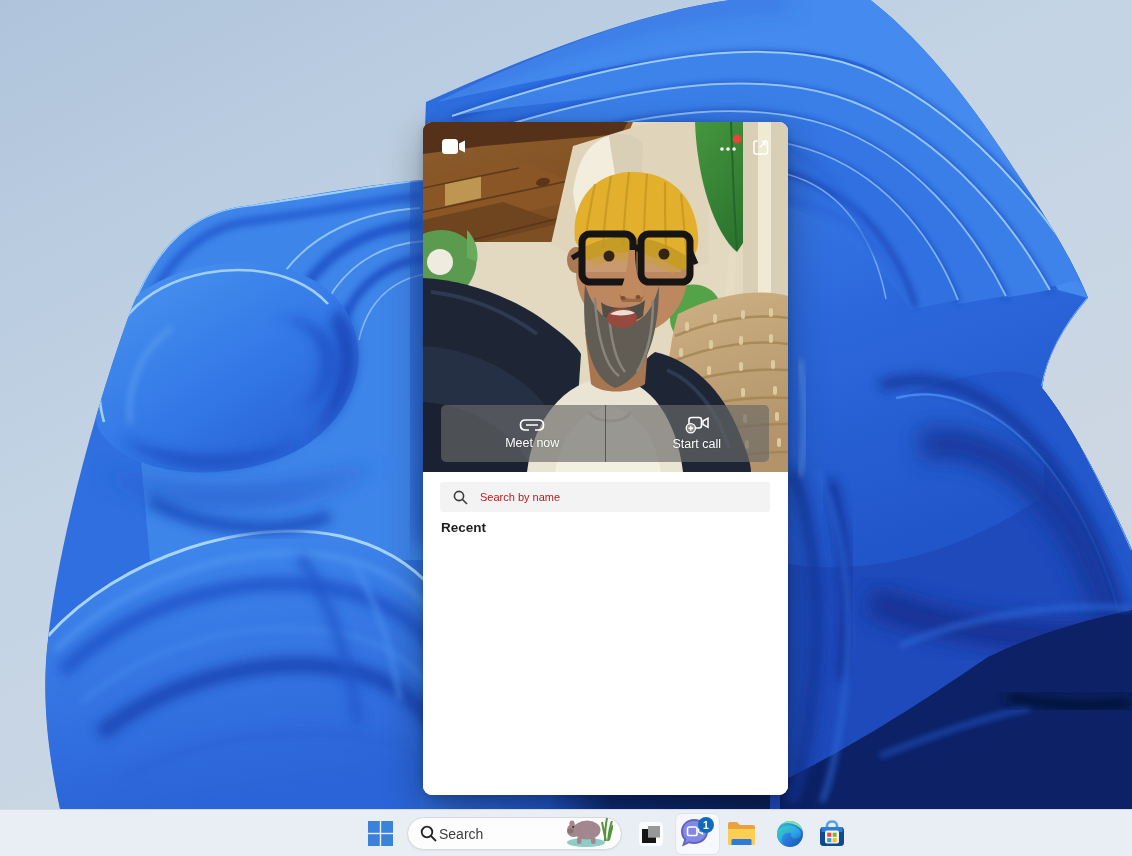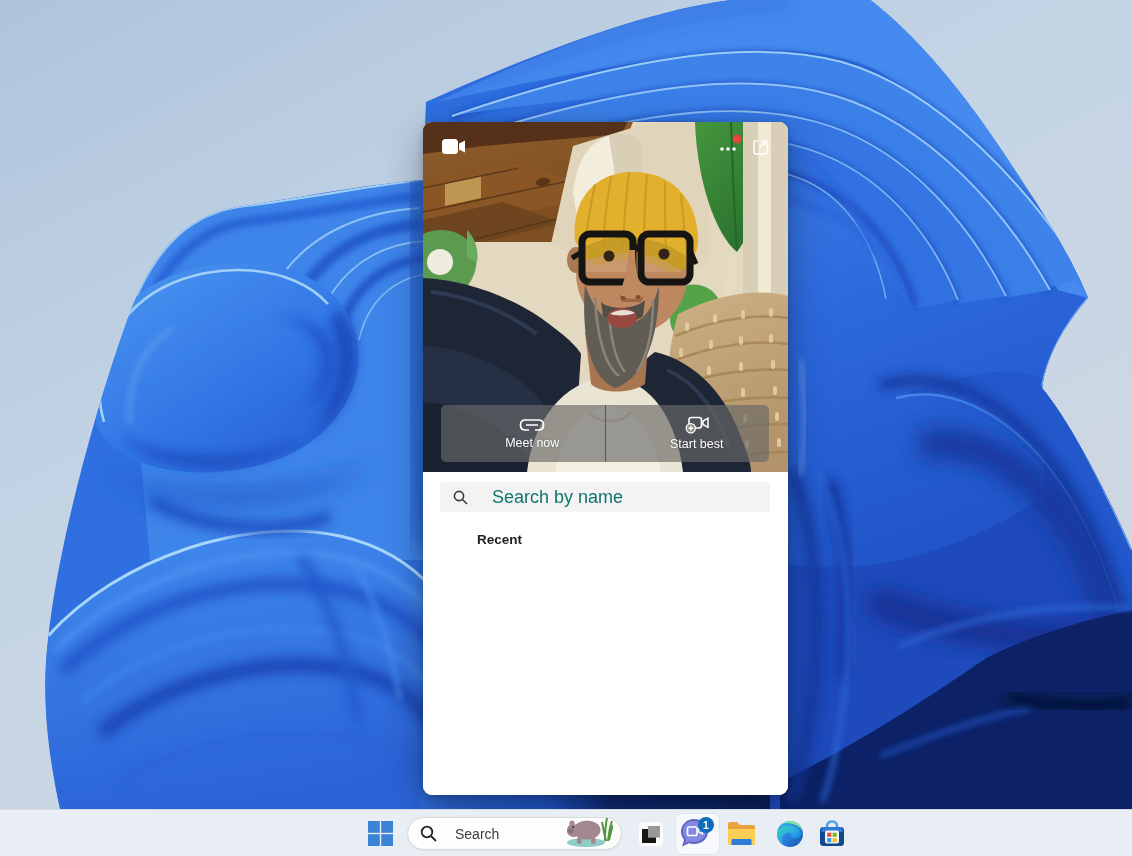--- a/index.html
+++ b/index.html
@@ -10,32 +10,32 @@
 #video { position:relative; width:365px; height:350px; overflow:hidden; }
 #video svg { display:block; }
 .camicon { position:absolute; left:19px; top:17px; }
 .topright { position:absolute; right:19px; top:12px; }
 #toolbar { position:absolute; left:18px; width:328px; top:283px; height:57px; border-radius:5px; overflow:hidden; display:flex; }
 .tbtn { flex:1; display:flex; flex-direction:column; align-items:center; justify-content:center; background:rgba(105,105,103,0.66); color:#fff; font-size:12.5px; gap:3px;padding-left:19px; }
 .tbtn + .tbtn { border-left:1.5px solid rgba(25,25,25,0.5); }
 .tbtn span { text-shadow:0 0 2px rgba(0,0,0,0.3); }
 #panel { position:relative; width:365px; height:323px; background:#fff; }
 #searchbar { position:absolute; left:17px; top:10px; width:330px; height:30px; background:#f3f3f3; border-radius:3px; display:flex; align-items:center; padding-left:13px; }
-#searchbar .ph { color:#0f766e; font-size:18px; margin-left:24px; }
+#searchbar .ph { color:#b91c1c; font-size:11px; margin-left:12px; }
 #recent { position:absolute; left:18px; top:400px; font-size:13.5px; font-weight:bold; color:#1f1f1f; }
 .row { position:absolute; left:0; top:433px; width:365px; height:64px; }
 .dot { position:absolute; left:8px; top:26px; width:5px; height:5px; background:#111; border-radius:50%; }
 .avatar { position:absolute; left:19px; top:0px; width:50px; height:50px; border-radius:50%; overflow:hidden; }
 .rname { position:absolute; left:76px; top:14px; font-size:13.5px; font-weight:bold; color:#1b1b1b; }
 .rmsg { position:absolute; left:76px; top:34px; font-size:12px; color:#3d3d3d; }
 .rtime { position:absolute; right:20px; top:16px; font-size:12px; color:#333; }
 #taskbar { position:absolute; left:0; top:809px; width:1132px; height:47px; background:#e9edf4; border-top:1px solid rgba(120,130,150,0.18); }
 .tbi { position:absolute; top:0; height:47px; display:flex; align-items:center; justify-content:center; }
 #searchpill { position:absolute; left:407px; top:7px; width:215px; height:33px; background:#fdfdfd; border:1px solid #d8d8d8; border-radius:17px; display:flex; align-items:center; box-shadow:0 1px 2px rgba(0,0,0,0.05); }
-#searchpill .stext { color:#3d3d3d; font-size:14px; margin-left:18px; }
+#searchpill .stext { color:#3d3d3d; font-size:14px; margin-left:2px; }
 #teamstile { position:absolute; left:676px; top:4px; width:43px; height:40px; background:rgba(255,255,255,0.6); border-radius:6px; box-shadow:0 0 0 1px rgba(0,0,0,0.04); }
 </style>
 </head>
 <body>
 <div id="stage">
 <svg id="wall" width="1132" height="856" viewBox="0 0 1132 856">
   <defs>
     <linearGradient id="bgg" x1="0" y1="0" x2="0.65" y2="1">
       <stop offset="0" stop-color="#afc4db"></stop>
       <stop offset="0.45" stop-color="#c4d4e5"></stop>
@@ -313,33 +313,33 @@
             </svg>
         <span>Meet now</span>
       </div>
       <div class="tbtn">
         <svg width="26" height="18" viewBox="0 0 26 18">
               <rect x="5" y="1.5" width="12.5" height="10.5" rx="2.5" fill="none" stroke="#fff" stroke-width="1.6"></rect>
               <path d="M19,5 L24,2.2 L24,11.3 L19,8.5 Z" fill="none" stroke="#fff" stroke-width="1.5"></path>
               <circle cx="6.8" cy="12.2" r="4.6" fill="#90908e" stroke="#fff" stroke-width="1.3"></circle>
               <path d="M6.8,9.9 L6.8,14.5 M4.5,12.2 L9.1,12.2" stroke="#fff" stroke-width="1.4"></path>
             </svg>
-        <span>Start best</span>
+        <span>Start call</span>
       </div>
     </div>
   </div>
   <div id="panel">
     <div id="searchbar">
       <svg width="15" height="15" viewBox="0 0 15 15">
             <circle cx="6" cy="6" r="4.6" fill="none" stroke="#3a3a3a" stroke-width="1.6"></circle>
             <path d="M9.5,9.5 L14,14" stroke="#3a3a3a" stroke-width="1.6"></path>
           </svg>
       <span class="ph">Search by name</span>
     </div>
-    <div id="recent" style="top:60px;margin-left:36px;">Recent</div>
+    <div id="recent" style="top:48px;">Recent</div>
   </div>
 </div>
 
 <div id="taskbar">
   <div class="tbi" style="left:367px; width:26px;">
     <svg width="25" height="25" viewBox="0 0 25 25">
           <rect x="0" y="0" width="11.8" height="11.8" fill="#3b83d8"></rect>
           <rect x="13.2" y="0" width="11.8" height="11.8" fill="#3b83d8"></rect>
           <rect x="0" y="13.2" width="11.8" height="11.8" fill="#3b83d8"></rect>
           <rect x="13.2" y="13.2" width="11.8" height="11.8" fill="#3b83d8"></rect>

